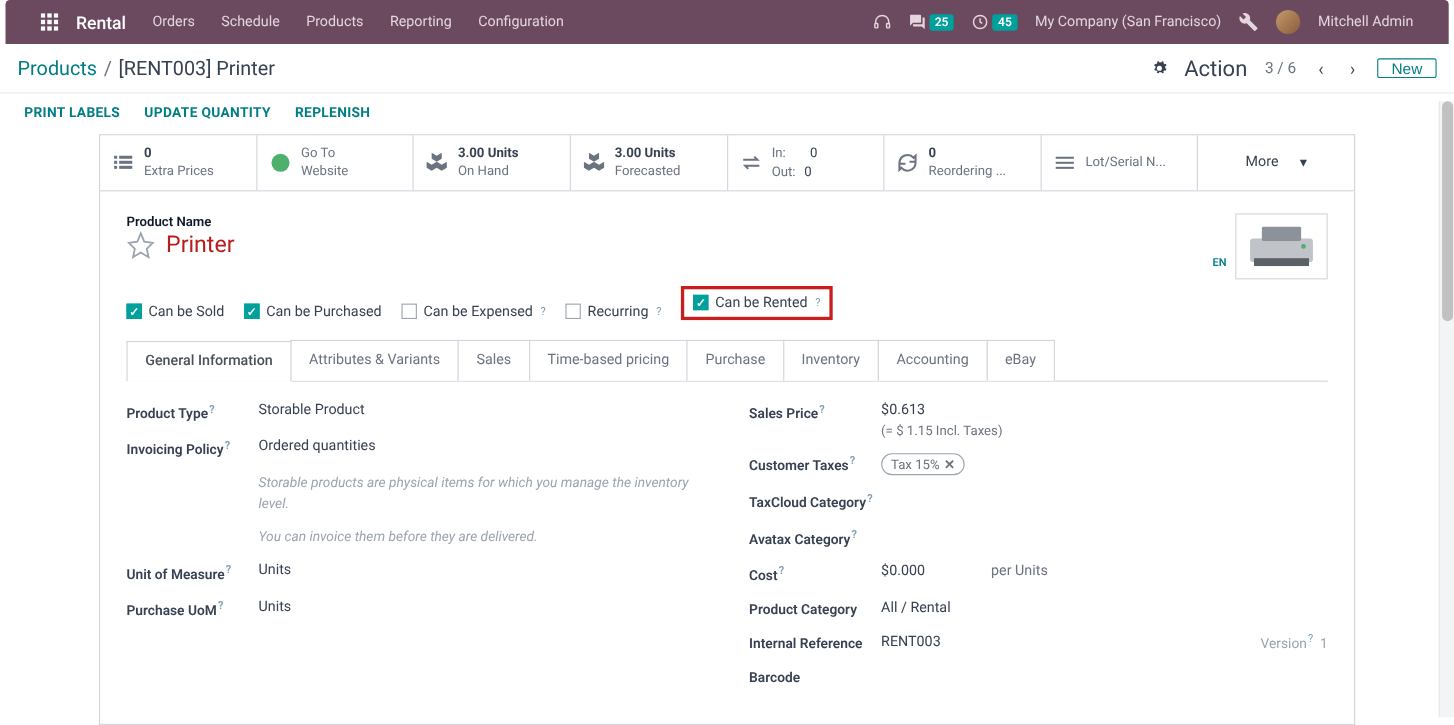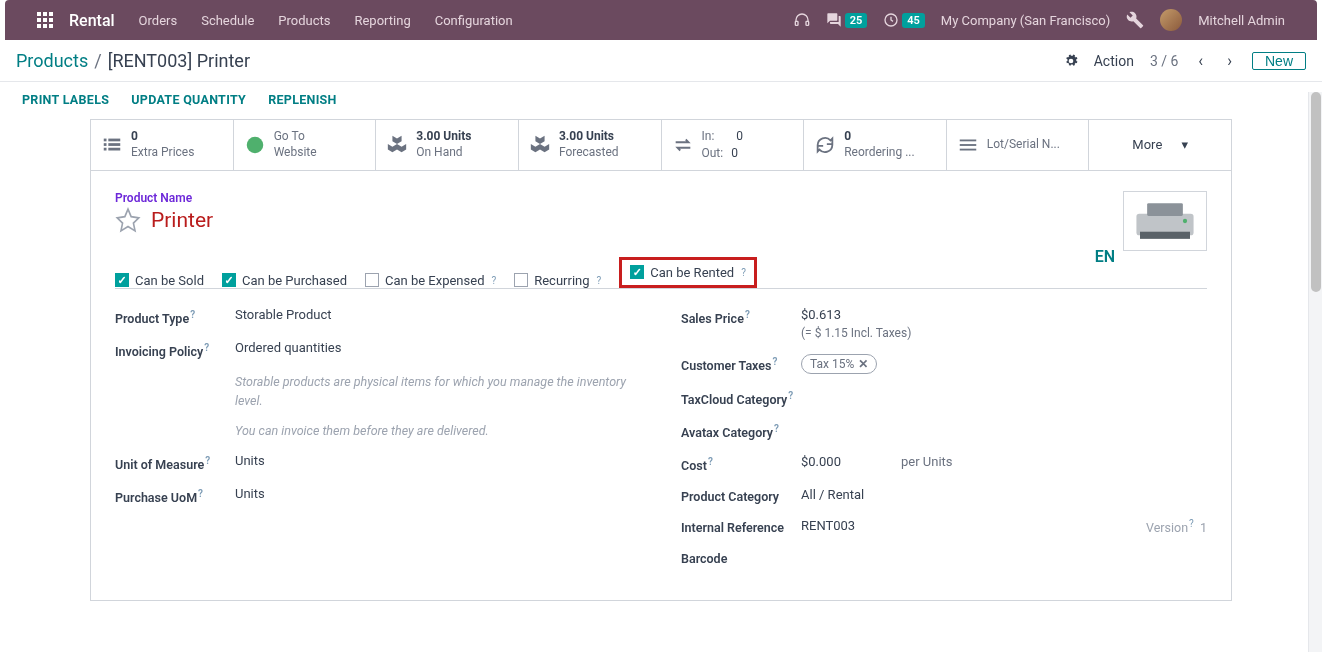--- a/index.html
+++ b/index.html
@@ -21,21 +21,21 @@
 .avatar { width: 22px; height: 22px; border-radius: 50%; background: linear-gradient(135deg,#c49b6a,#8b5a3c); display: inline-block; }
 .username { font-size: 13px; color: #e5d5dd; }
 
 
 .breadcrumb-row { display: flex; align-items: center; padding: 10px 16px; border-bottom: 1px solid #e5e7eb; }
 .breadcrumb { font-size: 18px; display: flex; gap: 6px; }
 .breadcrumb a { color: #017e84; cursor: pointer; }
 .breadcrumb .sep { color: #6b7280; }
 .breadcrumb .current { color: #374151; }
 .breadcrumb-actions { margin-left: auto; display: flex; align-items: center; gap: 16px; }
-.gear-link { display: flex; align-items: center; gap: 16px; color: #374151; cursor: pointer; font-size: 14px; }
+.gear-link { display: flex; align-items: center; gap: 16px; color: #374151; cursor: pointer; font-size: 20px; }
 .pager { color: #6b7280; font-size: 14px; }
 .pager-arrows { cursor: pointer; color: #374151; font-size: 16px; padding: 0 4px; }
 .new-btn { border: 1px solid #017e84; color: #017e84; background: #fff; padding: 0 12px; font-size: 14px; cursor: pointer; border-radius: 2px; }
 
 
 .action-row { display: flex; gap: 22px; padding: 10px 22px 0 22px; }
 .action-link { color: #017e84; font-weight: 700; font-size: 12.5px; cursor: pointer; letter-spacing: .3px; }
 
 
 .content { padding: 12px 90px 20px 90px; position: relative; }
@@ -47,25 +47,25 @@
 .stat-text .n { font-weight: 700; color: #374151; }
 .stat-text .l { color: #6b7280; }
 .stat-dual { display: flex; flex-direction: column; font-size: 12px; line-height: 1.4; }
 .stat-dual .row { display: flex; gap: 8px; }
 .stat-dual .k { color: #6b7280; }
 .stat-dual .v { color: #374151; }
 .more-btn { justify-content: center; font-size: 13px; color: #374151; }
 
 
 .form { border: 1px solid #d1d5db; border-top: none; padding: 20px 24px; position: relative; }
-.product-name-label { font-size: 12px; color: #6d28d9; font-weight: 600; margin-bottom: 2px; }
+.product-name-label { font-size: 12px; color: #0f172a; font-weight: 600; margin-bottom: 2px; }
 .name-row { display: flex; align-items: center; gap: 10px; }
 .star { width: 26px; height: 26px; color: #9ca3af; cursor: pointer; }
 .product-name { font-size: 21px; color: #b91c1c; }
-.lang-badge { position: absolute; right: 92px; top: 56px; color: #017e84; font-weight: 600; font-size: 16px; cursor: pointer; }
+.lang-badge { position: absolute; right: 92px; top: 40px; color: #017e84; font-weight: 600; font-size: 10px; cursor: pointer; }
 .product-img { position: absolute; right: 0; top: 0; width: 84px; height: 60px; border: 1px solid #d1d5db; padding: 4px; }
 .product-img svg { width: 100%; height: 100%; }
 
 
 .checks { display: flex; gap: 18px; margin-top: 24px; align-items: flex-end; font-size: 13px; }
 .chk { display: flex; align-items: center; gap: 6px; cursor: pointer; }
 .chk-box { width: 14px; height: 14px; border: 1px solid #9ca3af; display: inline-flex; align-items: center; justify-content: center; }
 .chk-box.checked { background: #00a09d; border-color: #00a09d; }
 .chk-box.checked::after { content: "✓"; color: #fff; font-size: 11px; font-weight: bold; }
 .help { color: #7c9bb5; font-size: 10px; margin-left: 1px; vertical-align: super; }
@@ -294,20 +294,30 @@
         </label>
       <span class="highlighted">
         <label class="chk">
             <span class="chk-box checked"></span>
             <span>Can be Rented</span>
             <span class="help">?</span>
           </label>
       </span>
     </div>
 
+    <div class="tabs">
+      <div class="tab active">General Information</div>
+      <div class="tab">Attributes &amp; Variants</div>
+      <div class="tab">Sales</div>
+      <div class="tab">Time-based pricing</div>
+      <div class="tab">Purchase</div>
+      <div class="tab">Inventory</div>
+      <div class="tab">Accounting</div>
+      <div class="tab">eBay</div>
+    </div>
     <div class="tab-panel-border"></div>
 
     <div class="fields">
       <div class="col">
         <div class="field">
             <span class="field-label"><span>Product Type</span><span class="help">?</span></span>
             <span class="field-val">Storable Product</span>
           </div>
         <div class="field">
             <span class="field-label"><span>Invoicing Policy</span><span class="help">?</span></span>

